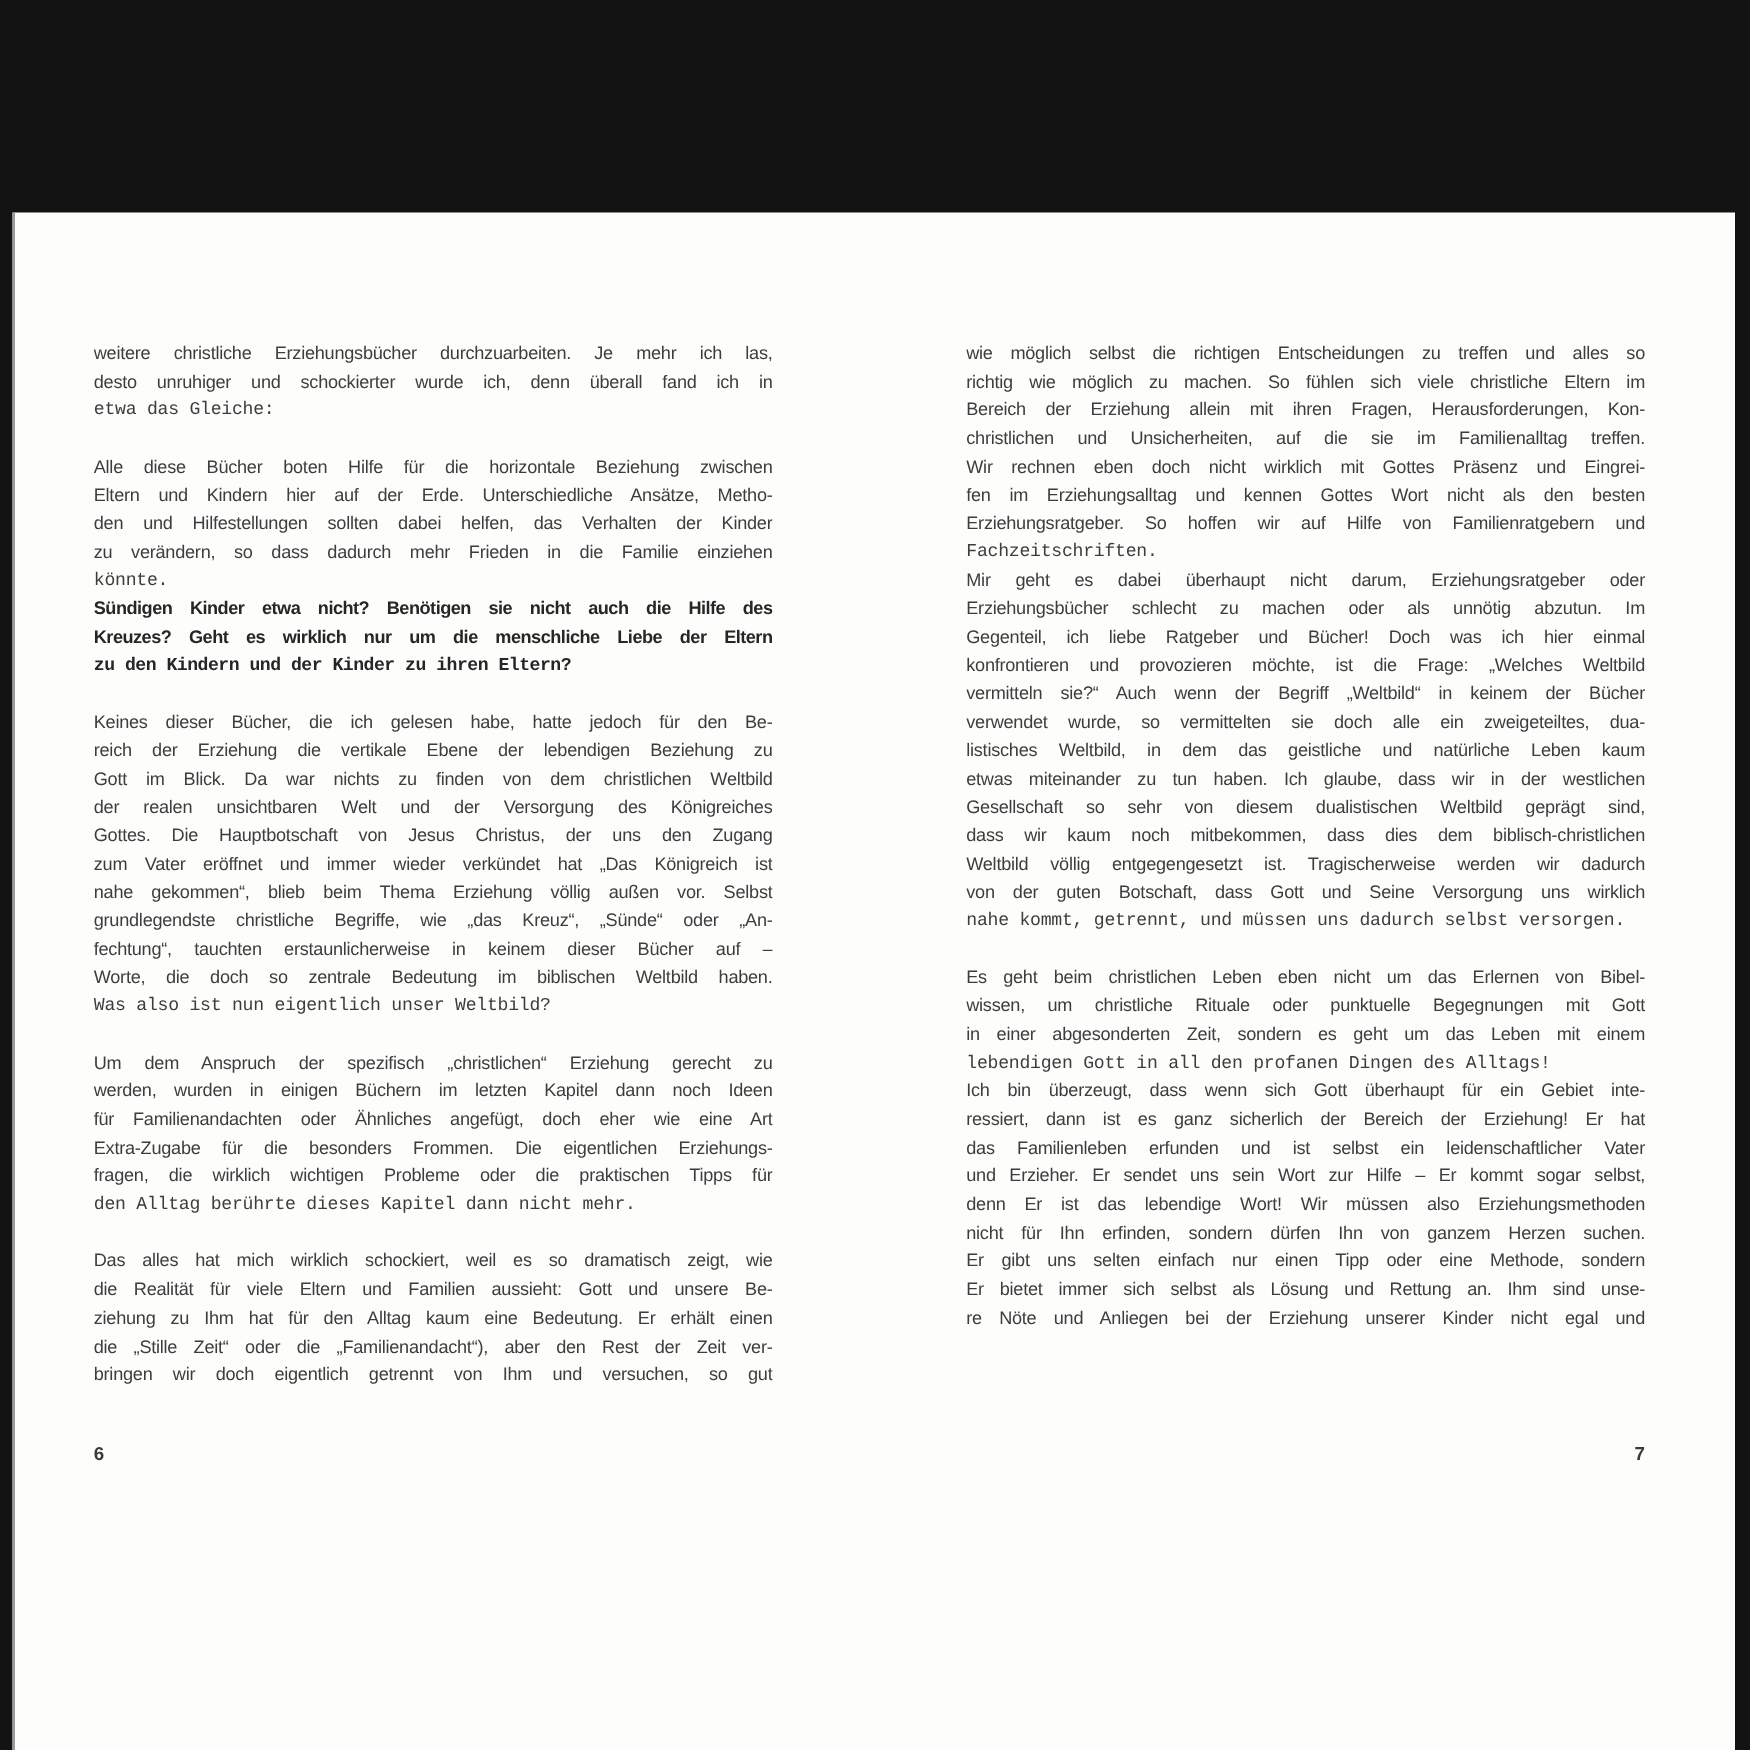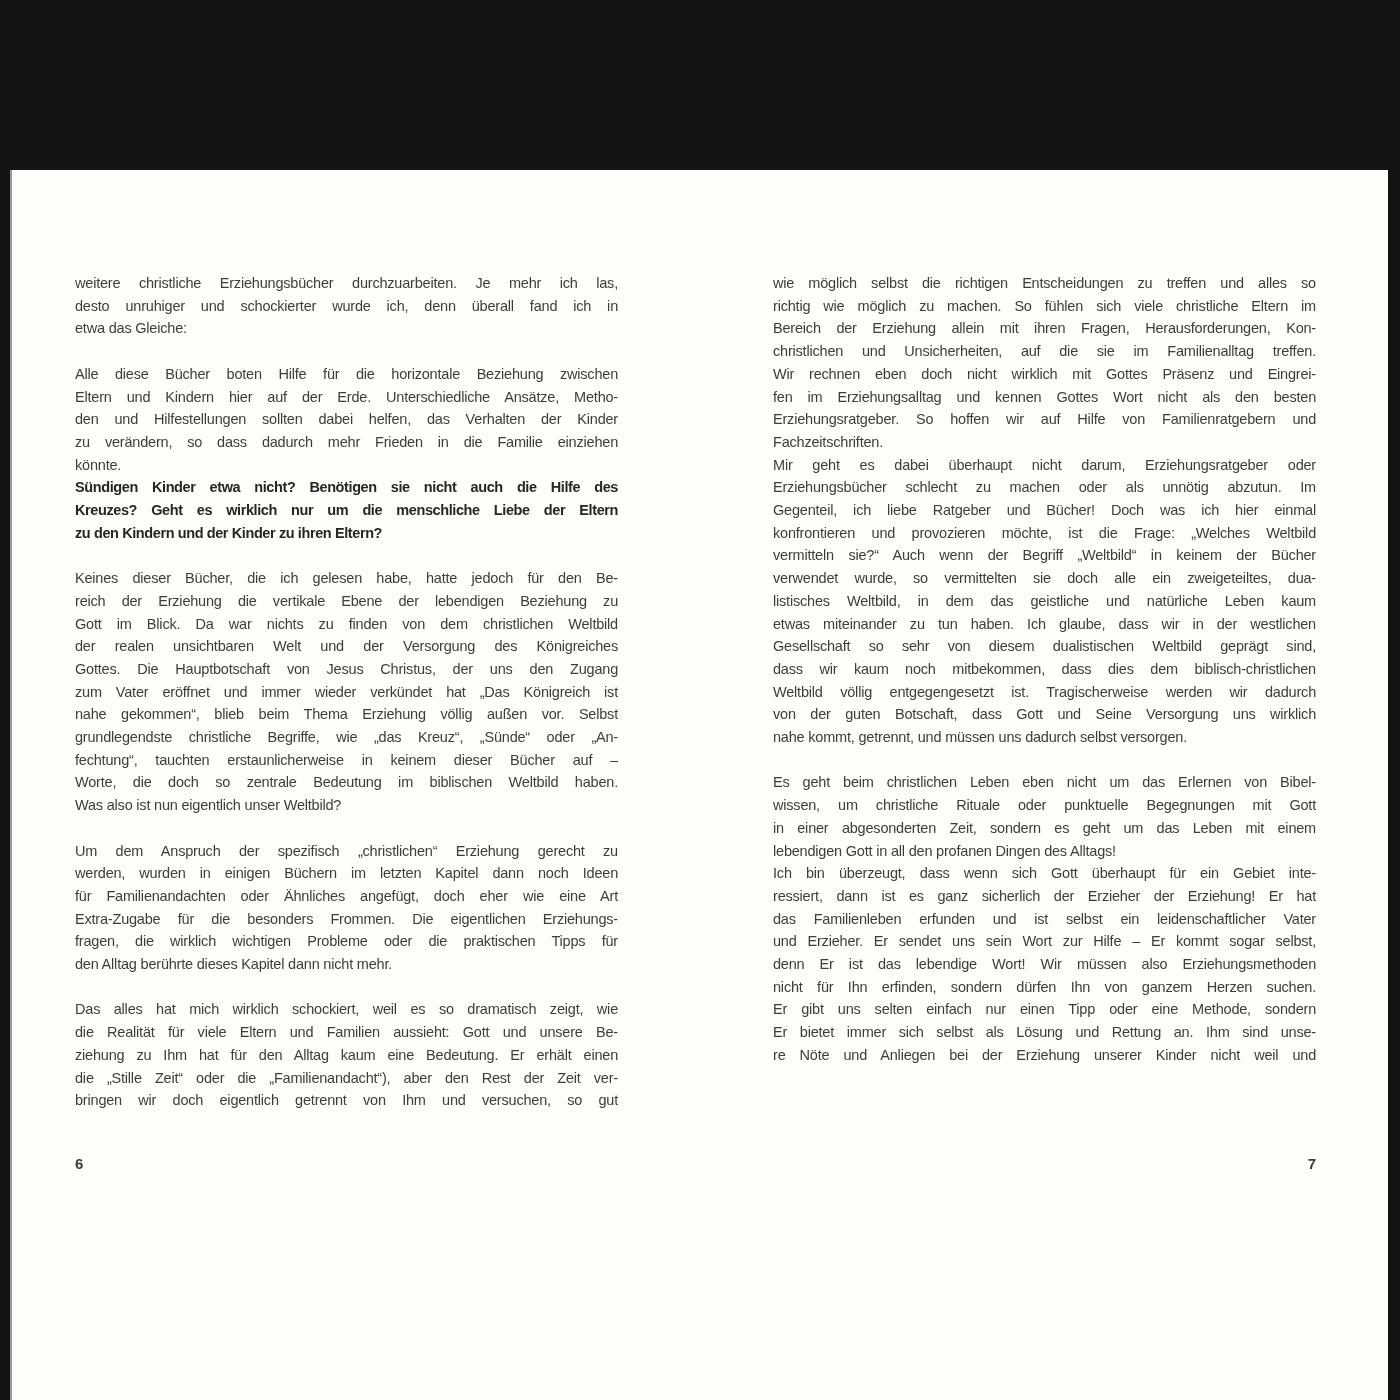--- a/index.html
+++ b/index.html
@@ -34,21 +34,21 @@
   #col-right { left: 761px; }
   .block { margin: 0; }
   .block.space-after { margin-bottom: 22.7px; }
   .block.bold .line { font-weight: 700; color: #262626; letter-spacing: -0.4px; }
   .line {
     text-align: justify;
     text-align-last: justify;
     overflow: hidden;
     white-space: normal;
   }
-  .line.para-end { text-align-last: left; }
+  .line.para-end { text-align-last: left; font-family: Liberation Mono, monospace; }
   .page-number {
     position: absolute;
     top: 985px;
     width: 543px;
     font-size: 15px;
     font-weight: 700;
     color: #3a3a3a;
   }
   #pn-left  { left: 63px;  text-align: left; }
   #pn-right { left: 761px; text-align: right; }
@@ -132,26 +132,26 @@
           <div class="line para-end">nahe kommt, getrennt, und müssen uns dadurch selbst versorgen.</div>
         </div>
         <div class="block">
           <div class="line">Es geht beim christlichen Leben eben nicht um das Erlernen von Bibel-</div>
           <div class="line">wissen, um christliche Rituale oder punktuelle Begegnungen mit Gott</div>
           <div class="line">in einer abgesonderten Zeit, sondern es geht um das Leben mit einem</div>
           <div class="line para-end">lebendigen Gott in all den profanen Dingen des Alltags!</div>
         </div>
         <div class="block">
           <div class="line">Ich bin überzeugt, dass wenn sich Gott überhaupt für ein Gebiet inte-</div>
-          <div class="line">ressiert, dann ist es ganz sicherlich der Erzieher der Erziehung! Er hat</div>
+          <div class="line">ressiert, dann ist es ganz sicherlich der Bereich der Erziehung! Er hat</div>
           <div class="line">das Familienleben erfunden und ist selbst ein leidenschaftlicher Vater</div>
           <div class="line">und Erzieher. Er sendet uns sein Wort zur Hilfe – Er kommt sogar selbst,</div>
           <div class="line">denn Er ist das lebendige Wort! Wir müssen also Erziehungsmethoden</div>
           <div class="line">nicht für Ihn erfinden, sondern dürfen Ihn von ganzem Herzen suchen.</div>
           <div class="line">Er gibt uns selten einfach nur einen Tipp oder eine Methode, sondern</div>
           <div class="line">Er bietet immer sich selbst als Lösung und Rettung an. Ihm sind unse-</div>
-          <div class="line">re Nöte und Anliegen bei der Erziehung unserer Kinder nicht weil und</div>
+          <div class="line">re Nöte und Anliegen bei der Erziehung unserer Kinder nicht egal und</div>
         </div>
       </div>
     <div id="pn-left" class="page-number">6</div>
     <div id="pn-right" class="page-number">7</div>
   </div>
 </div>
 
 </body></html>

